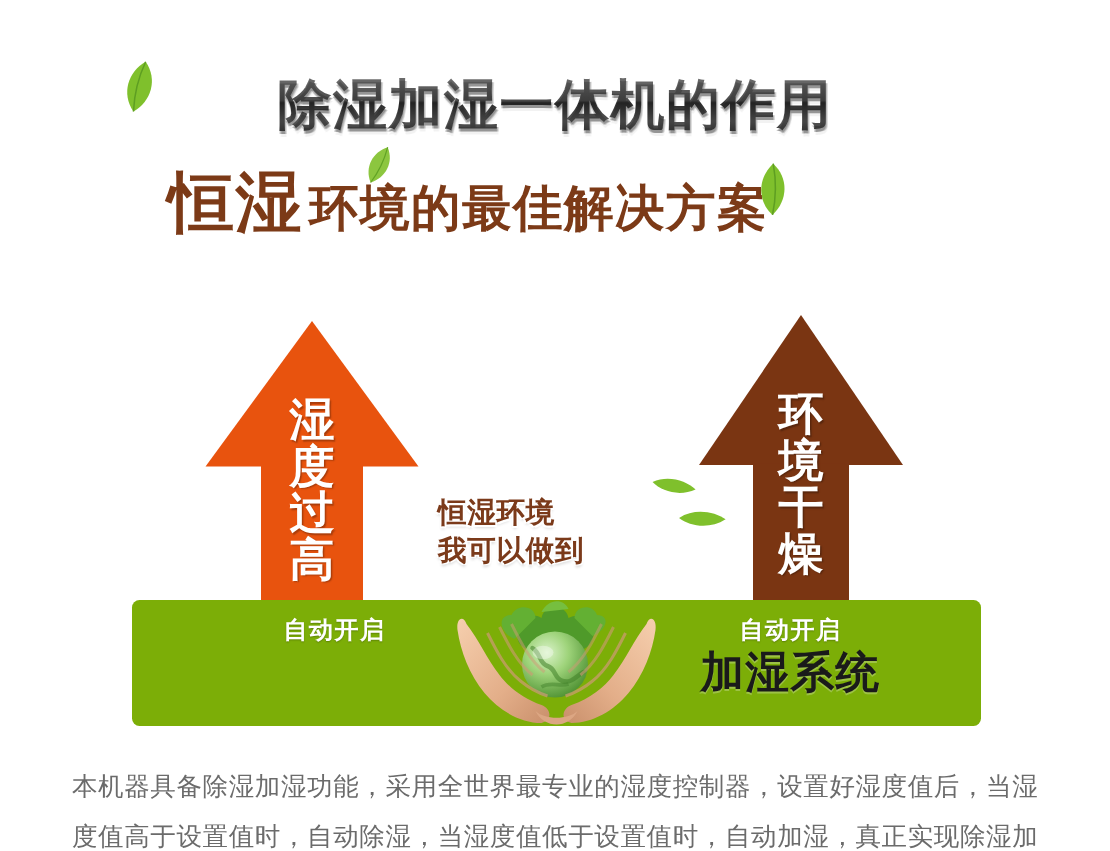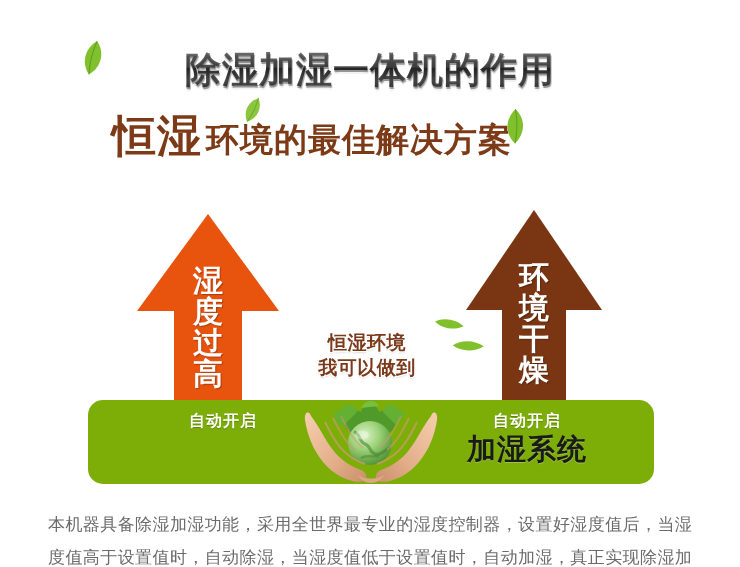--- a/index.html
+++ b/index.html
@@ -99,42 +99,41 @@
     text-shadow: 1px 1px 1px rgba(0,0,0,0.28);
   }
   .arrow-label span { display: block; }
 
   
   .center-caption {
     position: absolute;
     left: 292px;
     top: 330px;
     width: 150px;
-    text-align: center;
     color: #7b3a1a;
     font-size: 19px;
     font-weight: bold;
     line-height: 1.32;
     letter-spacing: 0.5px;
     text-shadow:
       -1px -1px 0 #ffffff, 1px -1px 0 #ffffff,
       -1px  1px 0 #ffffff, 1px  1px 0 #ffffff,
       0 2px 2px rgba(0,0,0,0.15);
   }
   .center-caption span { display: block; white-space: nowrap; }
 
   
   .green-band {
     position: absolute;
     left: 88px;
     top: 400px;
     width: 566px;
     height: 84px;
     background: #7cae07;
-    border-radius: 15px;
+    border-radius: 5px;
   }
   .band-col {
     position: absolute;
     top: 12px;
     width: 210px;
     text-align: center;
   }
   .band-col.left  { left: 30px; }
   .band-col.right { right: 22px; }
   .band-sub {

